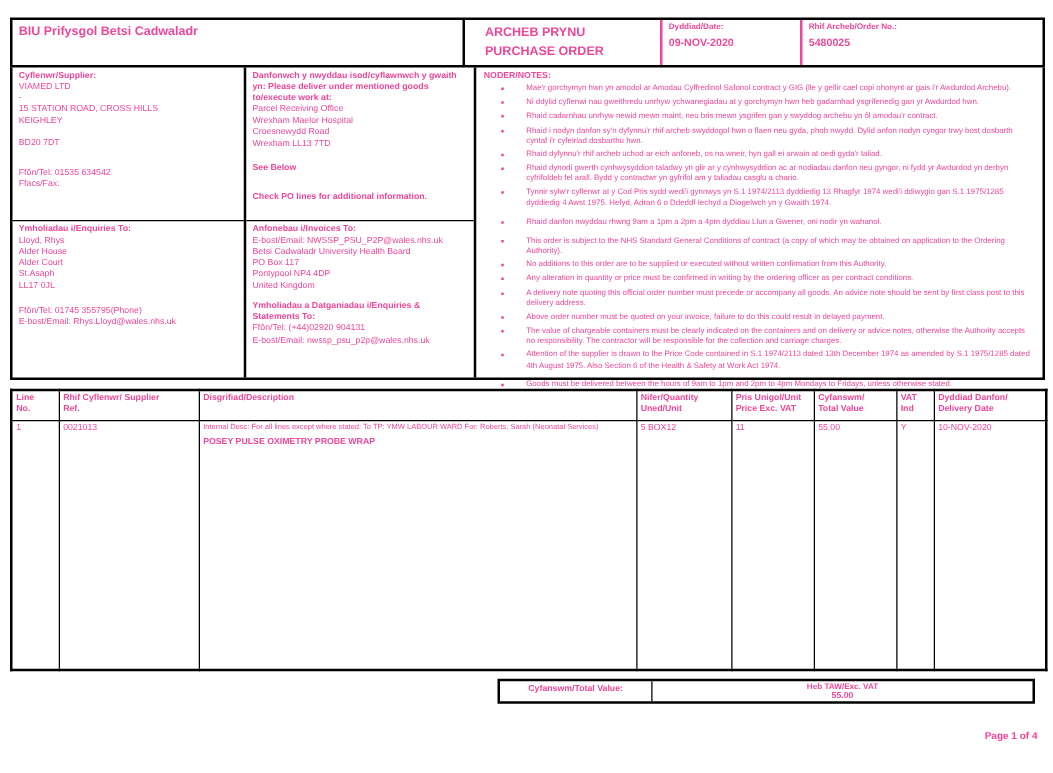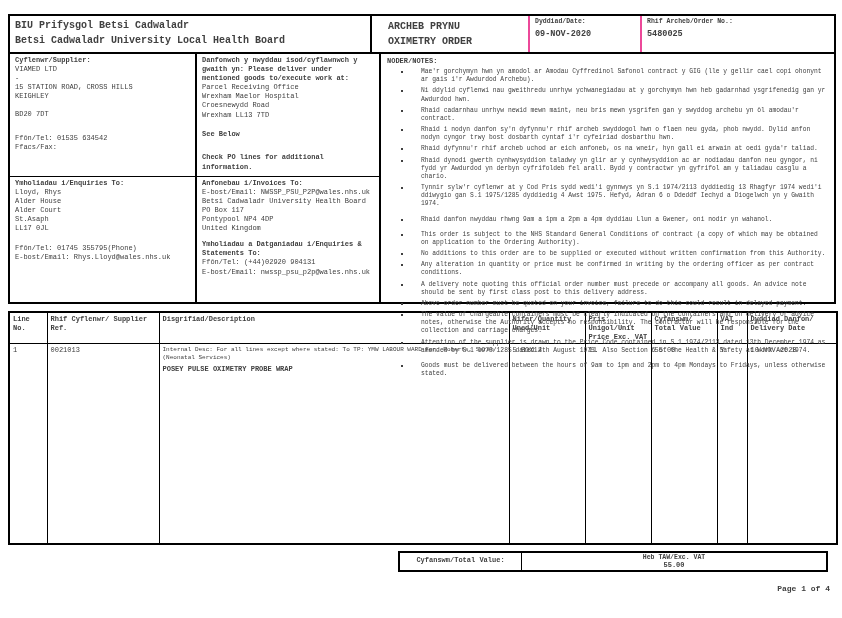--- a/index.html
+++ b/index.html
@@ -1,19 +1,19 @@
 <!DOCTYPE html>
 <html><head>
 <meta charset="utf-8">
 <style>
   * { margin:0; padding:0; box-sizing:border-box; }
   html,body { background:#ffffff; }
   .page {
     position:relative; width:842px; height:618px; background:#fff;
-    font-family:Liberation Mono, monospace; color:#404040; overflow:hidden;
+    font-family:Liberation Sans, sans-serif; color:#ec4899; overflow:hidden;
   }
   .doc { position:absolute; left:8px; top:14px; width:828px; }
 
   
   .hdr { display:flex; border:2px solid #000; }
   .hdr-board { width:360px; padding:3px 5px; font-weight:bold; font-size:10px; line-height:1.45; }
   .hdr-title { width:158px; border-left:2px solid #000; padding:3px 16px; font-weight:bold; font-size:10px; line-height:1.5; }
   .hdr-meta  { width:112px; border-left:2px solid #ec4899; padding:2px 5px; }
   .hdr-meta.last { flex:1; }
   .hdr-meta .lbl { font-size:6.5px; font-weight:bold; }
@@ -65,25 +65,24 @@
 </style>
 </head>
 <body>
 
 <div class="page">
   <div class="doc">
 
     <div class="hdr">
       <div class="hdr-board">
         <div>BIU Prifysgol Betsi Cadwaladr</div>
-        <div>Betsi Cadwaladr University Local Health Board</div>
       </div>
       <div class="hdr-title">
         <div>ARCHEB PRYNU</div>
-        <div>OXIMETRY ORDER</div>
+        <div>PURCHASE ORDER</div>
       </div>
       <div class="hdr-meta">
         <div class="lbl">Dyddiad/Date:</div>
         <div class="val">09-NOV-2020</div>
       </div>
       <div class="hdr-meta last">
         <div class="lbl">Rhif Archeb/Order No.:</div>
         <div class="val">5480025</div>
       </div>
     </div>

